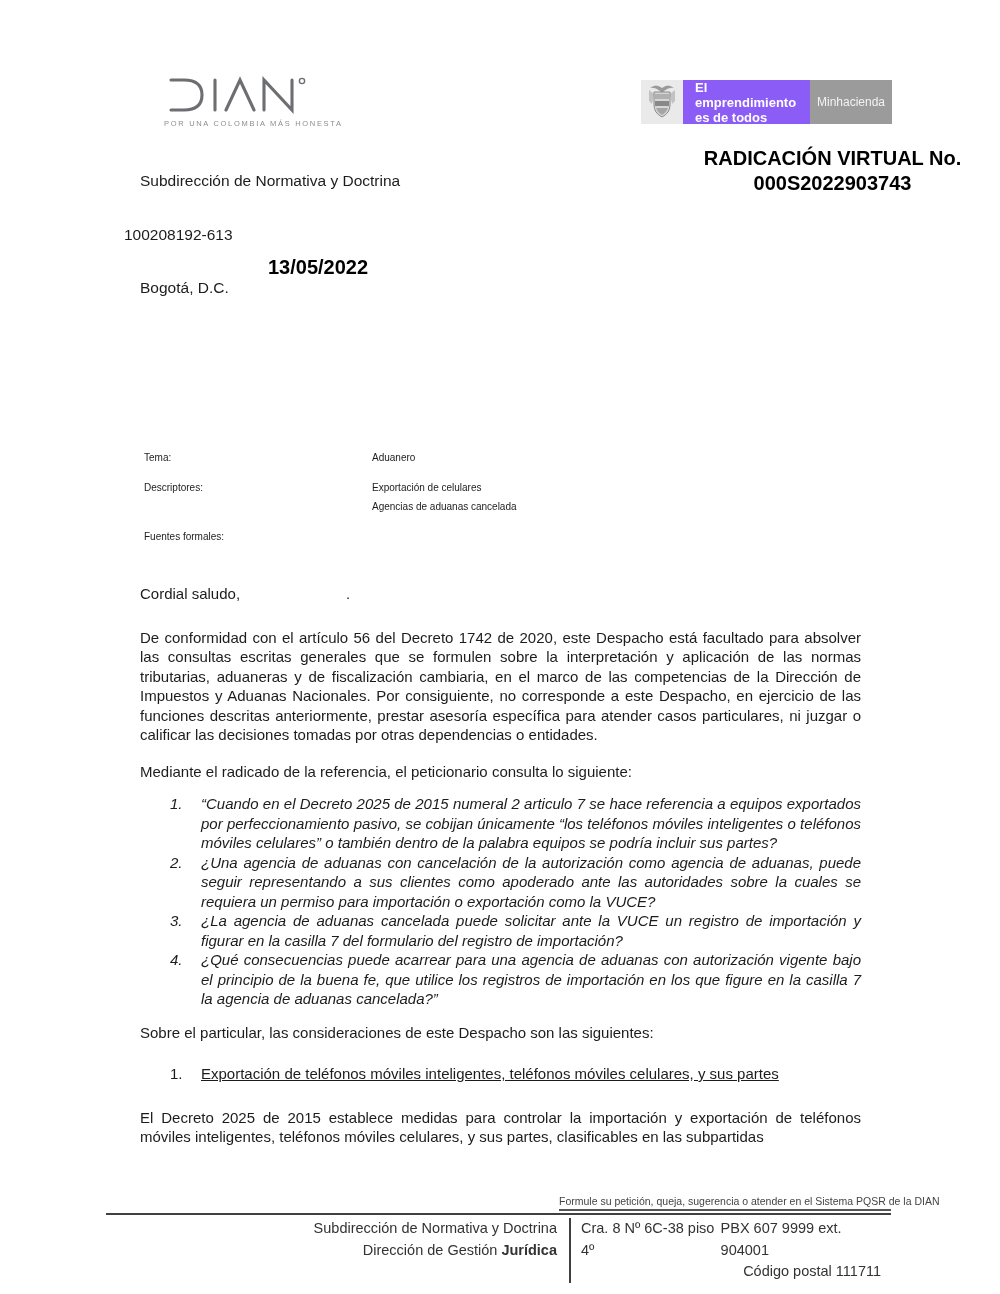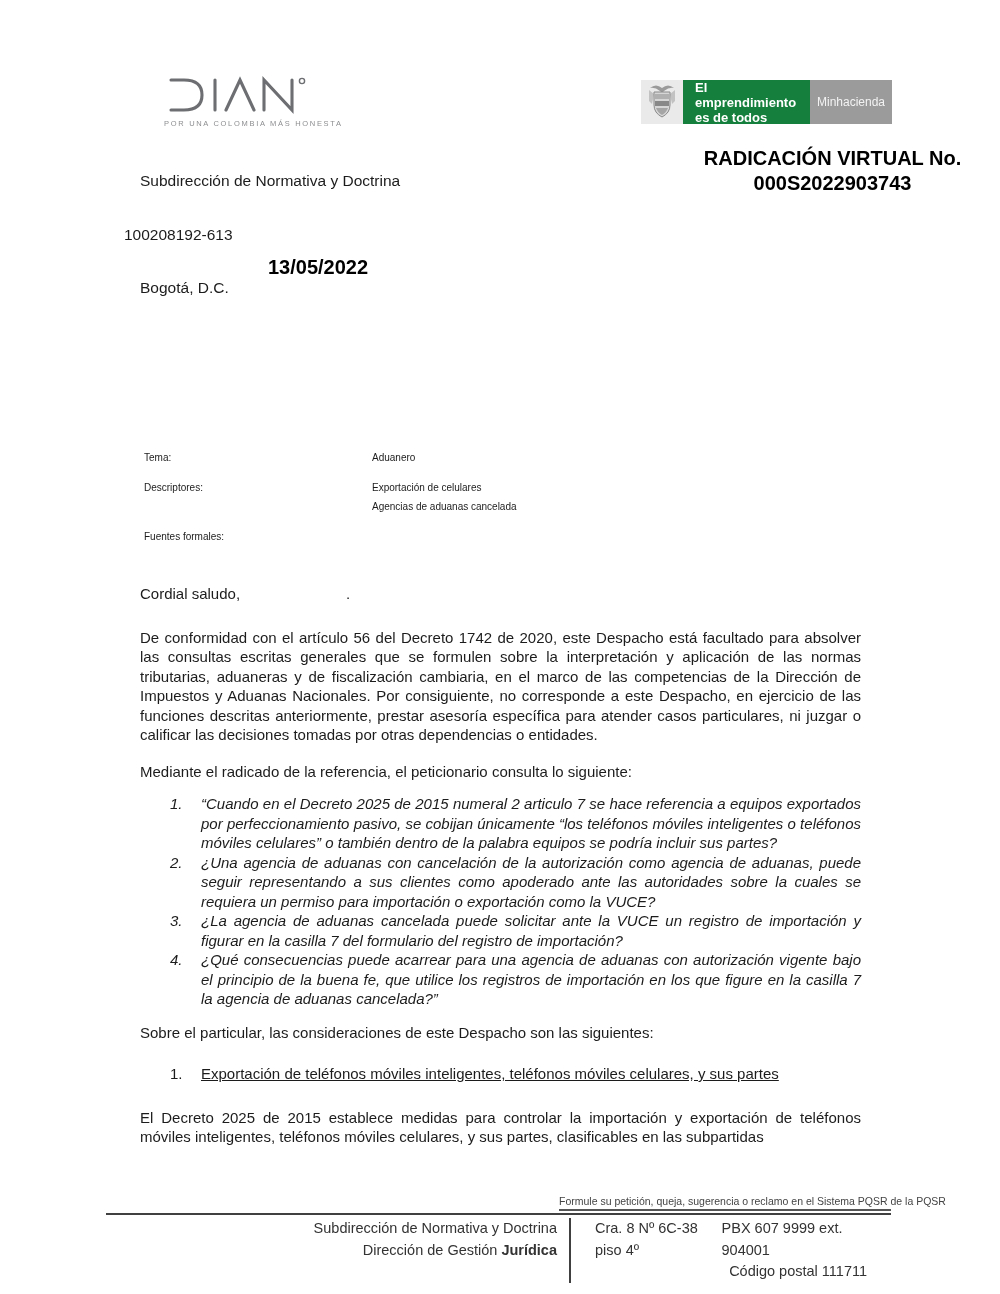--- a/index.html
+++ b/index.html
@@ -8,21 +8,21 @@
     font-family:"Liberation Sans", sans-serif; color:#1c1c1c; overflow:hidden;
   }
 
   
   .dian-logo { position:absolute; left:164px; top:76px; width:170px; }
   .dian-word { display:block; }
   .dian-tagline { font-size:7.5px; letter-spacing:1.7px; color:#8d8e90; margin-top:3px; white-space:nowrap; }
 
   .gov-banner { position:absolute; left:641px; top:80px; height:44px; display:flex; }
   .gov-crest { width:42px; background:#eaeaea; display:flex; align-items:center; justify-content:center; }
-  .gov-slogan { width:127px; background:#15803d; color:#fff; font-weight:bold; font-size:13px;
+  .gov-slogan { width:127px; background:#8b5cf6; color:#fff; font-weight:bold; font-size:13px;
     line-height:15px; display:flex; flex-direction:column; justify-content:center; padding-left:12px; box-sizing:border-box; }
   .gov-ministry { width:82px; background:var(--ministry-grey,#9b9b9b); color:#f3f3f3; font-weight:normal;
     font-size:12px; display:flex; align-items:center; justify-content:center; }
 
   .radicacion { position:absolute; left:680px; top:146px; width:305px; text-align:center;
     font-weight:bold; font-size:20px; line-height:25px; color:#000; }
 
   .department { position:absolute; left:140px; top:172px; font-size:15.5px; }
   .ref-number { position:absolute; left:124px; top:226px; font-size:15.5px; }
   .doc-date  { position:absolute; left:268px; top:256px; font-size:20px; font-weight:bold; color:#000; }
@@ -50,21 +50,21 @@
   .para-last { margin-bottom:0; }
 
   
   .footer { position:absolute; left:106px; top:1195px; width:785px; color:#333; }
   .footer-note { width:332px; margin-left:auto; font-size:10.5px; color:#444; text-align:center;
     border-bottom:2px solid #555; padding-bottom:2px; white-space:nowrap; }
   .footer-rule { border-top:2px solid #404040; margin-top:2px; }
   .footer-cols { display:flex; margin-top:3px; font-size:14.5px; }
   .fc-left { flex:1; text-align:right; padding-right:12px; line-height:21.5px; }
   .fc-divider { width:2px; background:#404040; }
-  .fc-right { width:320px; flex:none; padding:0 24px; line-height:21.5px; box-sizing:border-box; }
+  .fc-right { width:320px; flex:none; padding:0 10px; line-height:21.5px; box-sizing:border-box; }
   .fc-line1 { display:flex; justify-content:space-between; }
   .fc-line2 { text-align:right; }
   .bold { font-weight:bold; }
 </style>
 </head>
 <body>
 
 <div class="page">
 
   <div class="dian-logo">
@@ -155,21 +155,21 @@
     <p class="para para-sobre">Sobre el particular, las consideraciones de este Despacho son las siguientes:</p>
 
     <div class="section-heading">
       <span class="sec-num">1.</span><span class="sec-title">Exportación de teléfonos móviles inteligentes, teléfonos móviles celulares, y sus partes</span>
     </div>
 
     <p class="para para-last">El Decreto 2025 de 2015 establece medidas para controlar la importación y exportación de teléfonos móviles inteligentes, teléfonos móviles celulares, y sus partes, clasificables en las subpartidas</p>
   </div>
 
   <div class="footer">
-    <div class="footer-note">Formule su petición, queja, sugerencia o reclamo en el Sistema PQSR de la PQSR</div>
+    <div class="footer-note">Formule su petición, queja, sugerencia o atender en el Sistema PQSR de la DIAN</div>
     <div class="footer-rule"></div>
     <div class="footer-cols">
       <div class="fc-left">
         <div>Subdirección de Normativa y Doctrina</div>
         <div><span>Dirección de Gestión </span><span class="bold">Jurídica</span></div>
       </div>
       <div class="fc-divider"></div>
       <div class="fc-right">
         <div class="fc-line1">
           <span>Cra. 8 Nº 6C-38 piso 4º</span>

